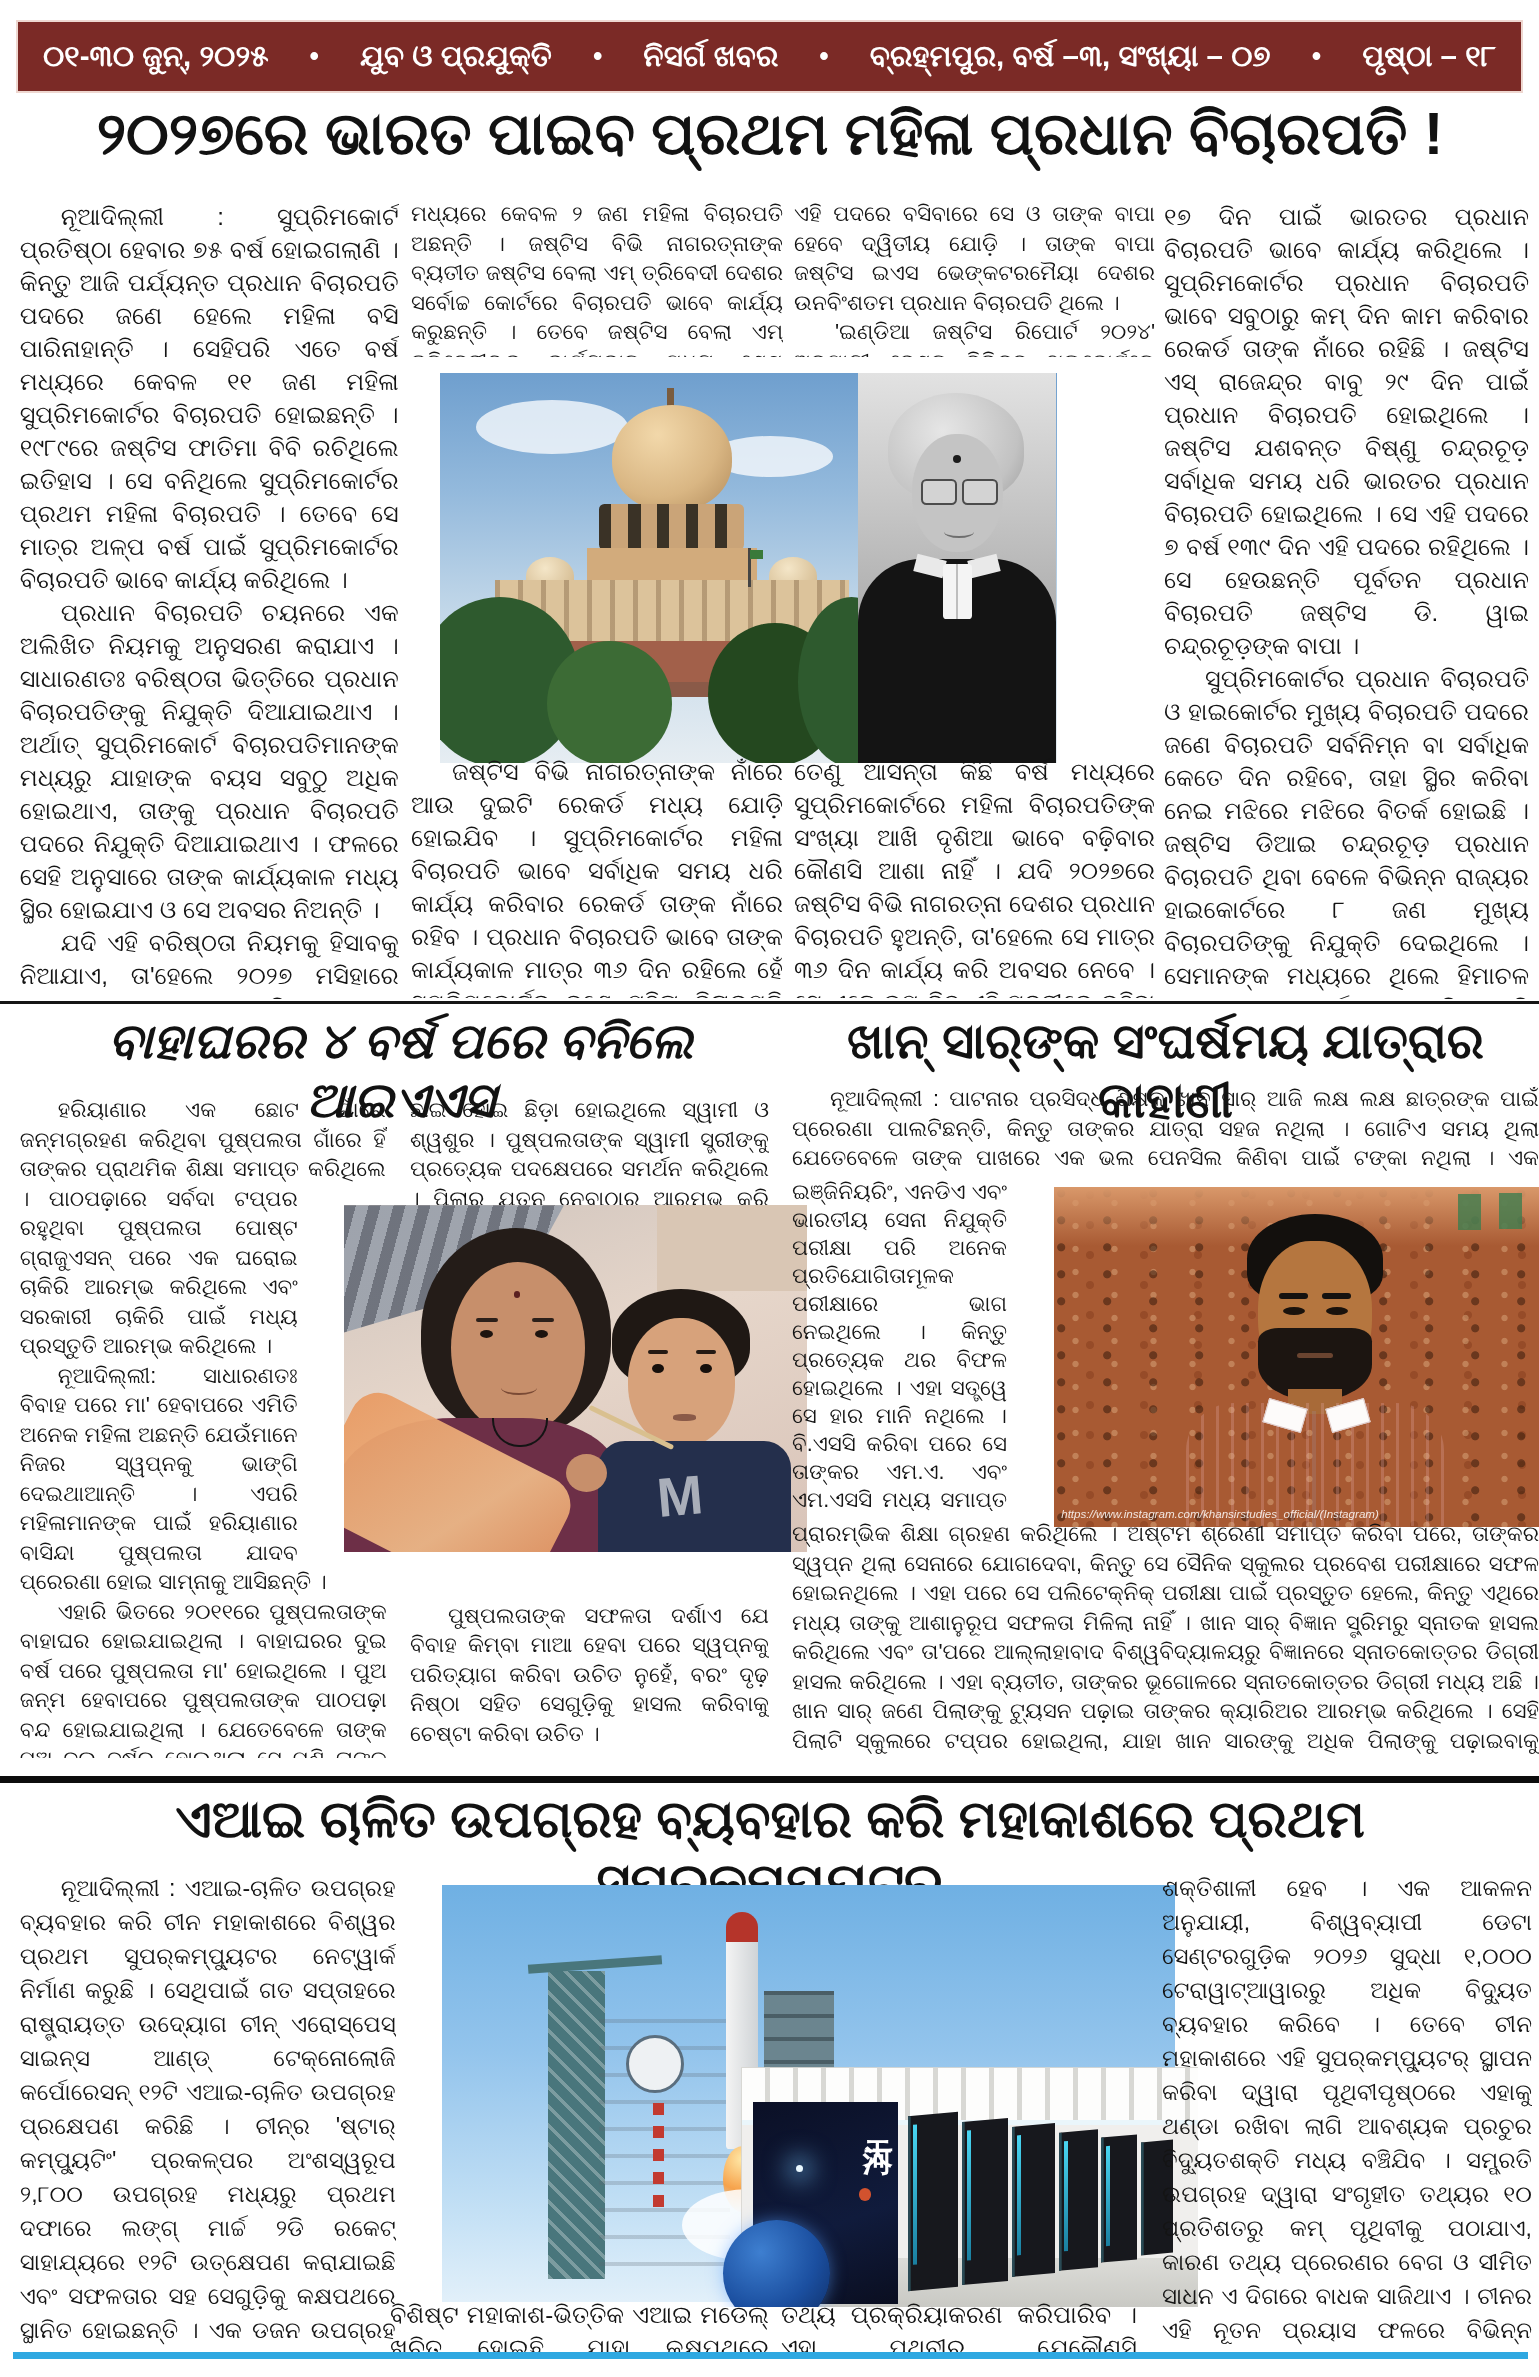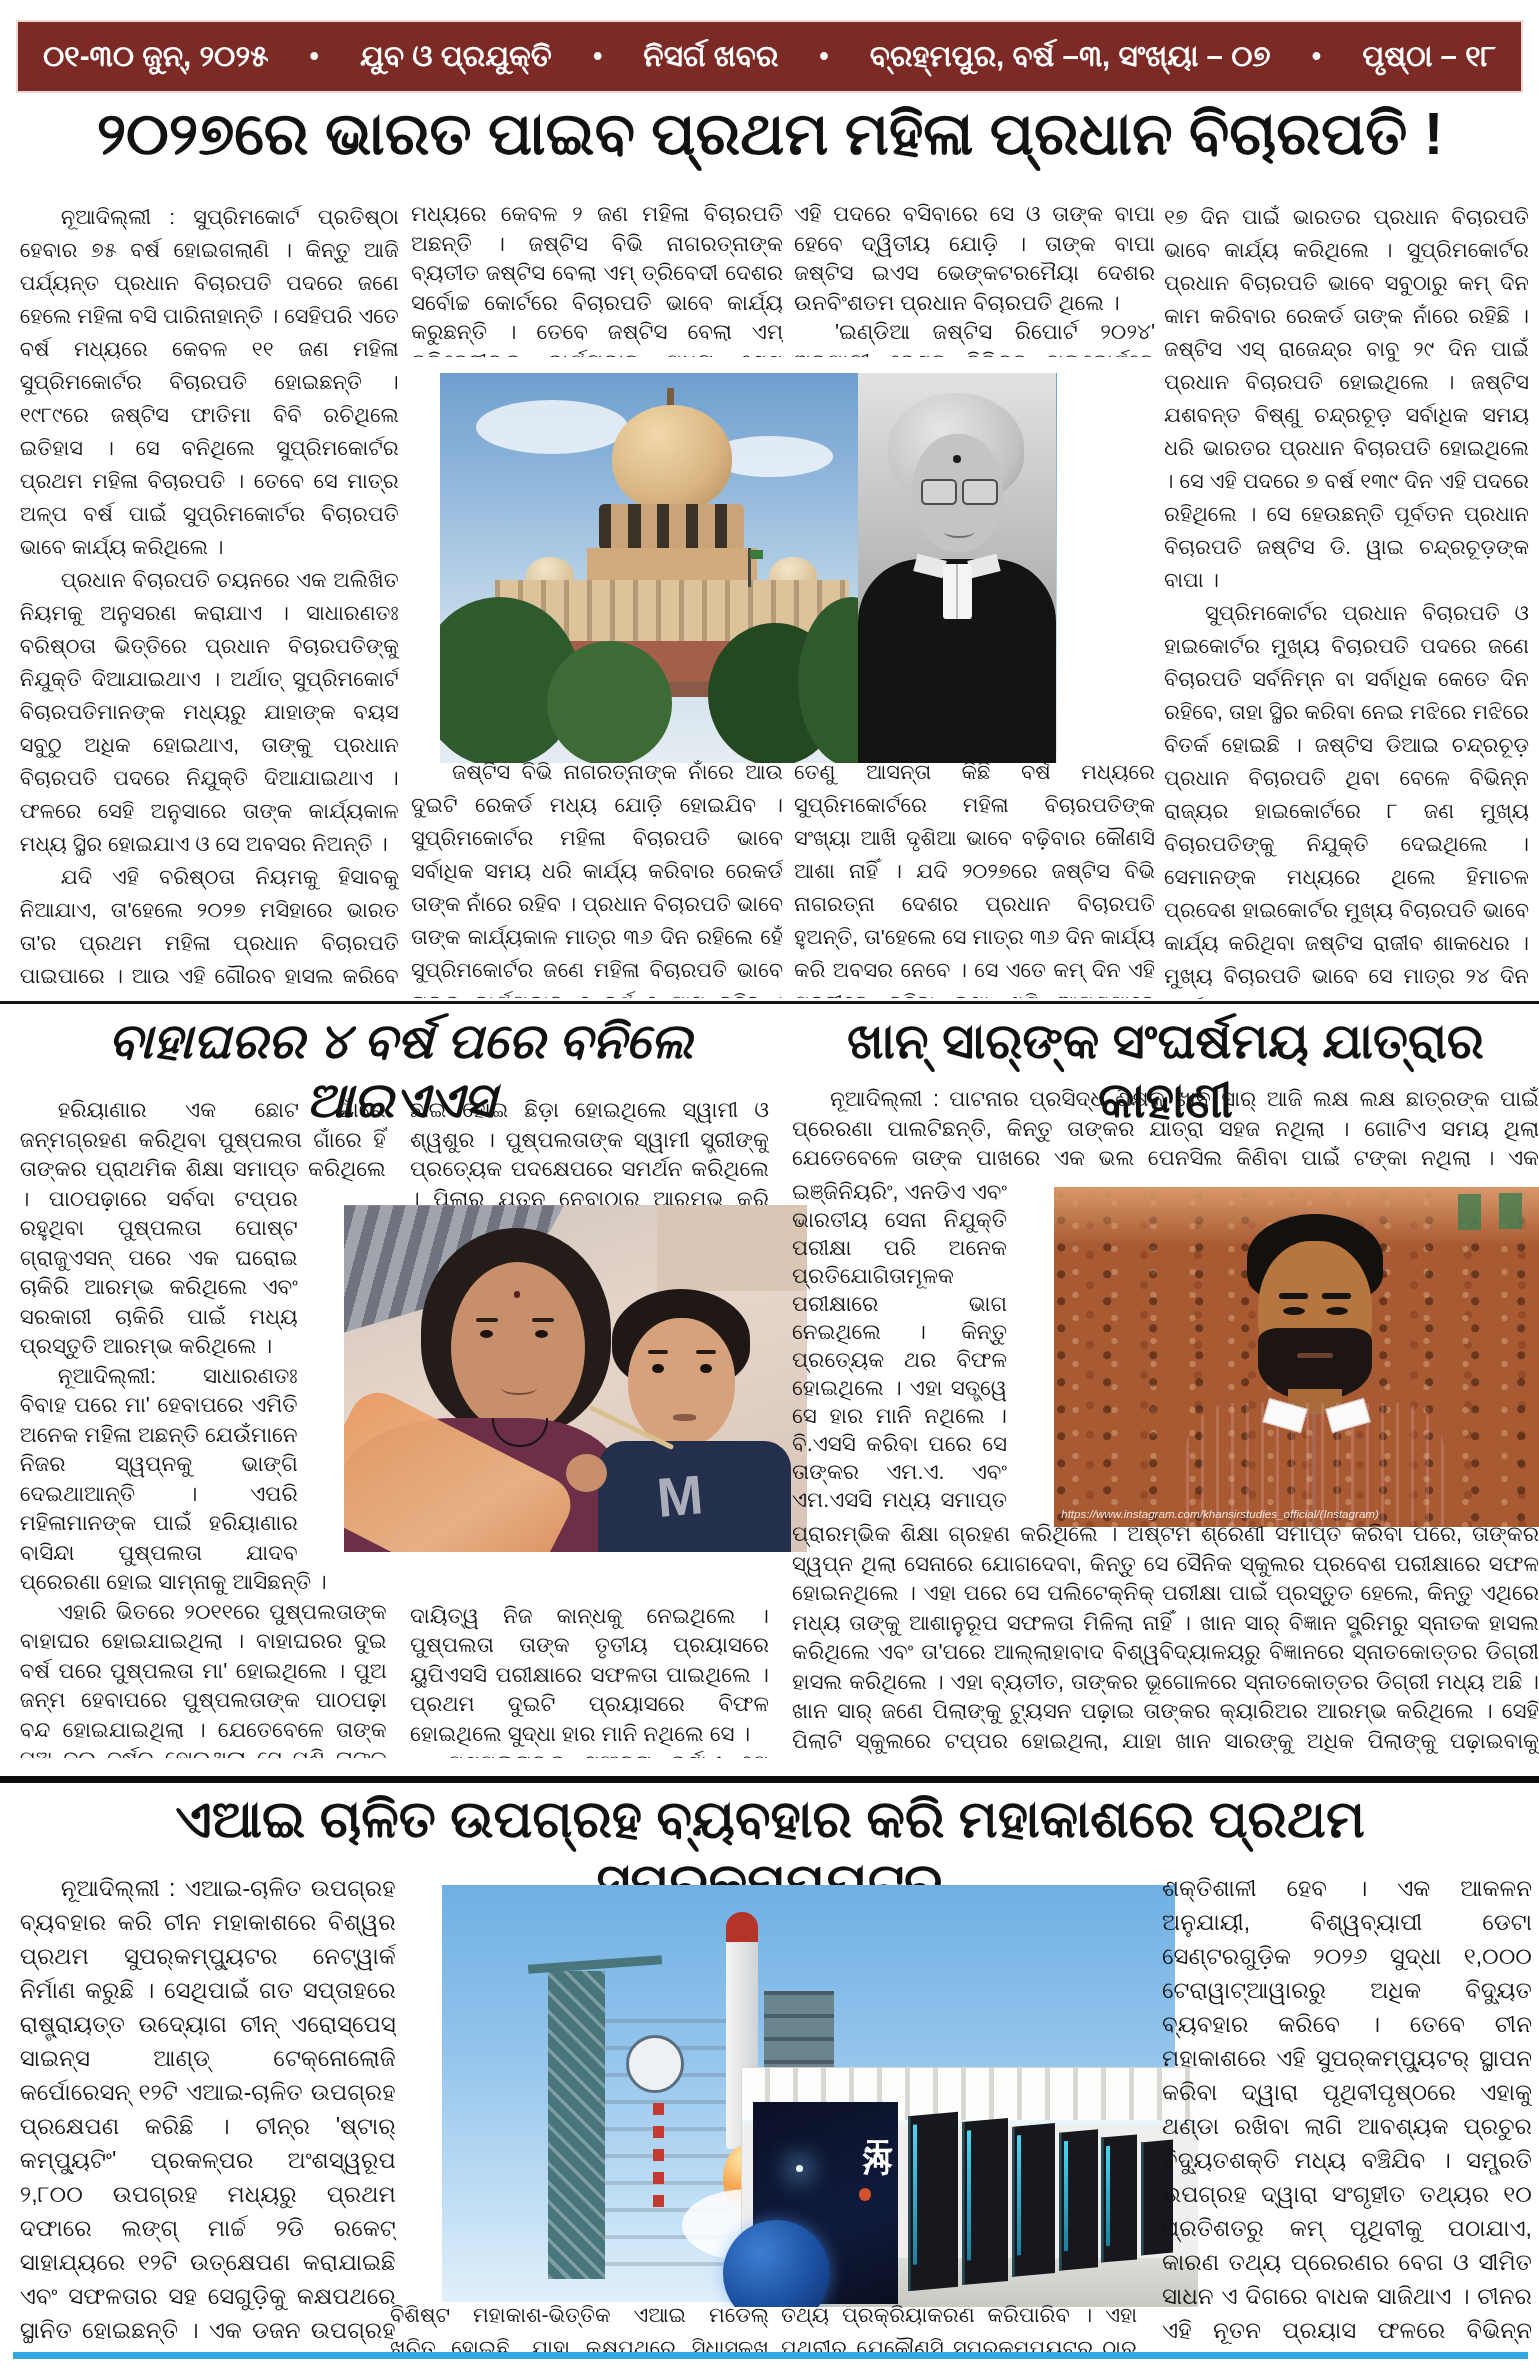--- a/index.html
+++ b/index.html
@@ -15,21 +15,21 @@
   
   .h1{position:absolute;left:0;top:100px;width:1540px;margin:0;text-align:center;
       font-size:59px;line-height:68px;font-weight:800;color:#121212;}
   .h2{position:absolute;margin:0;text-align:center;font-size:49px;line-height:59px;font-weight:800;color:#121212;}
   .h2c{position:absolute;left:0;top:1788px;width:1540px;margin:0;text-align:center;
        font-size:52px;line-height:63px;font-weight:800;color:#121212;}
 
   
   .tb{position:absolute;overflow:hidden;text-align:justify;}
   .para{margin:0;text-indent:41px;}
-  .ft25{font-size:21px;line-height:33px;}
+  .ft25{font-size:24px;line-height:33px;}
   .ft24{font-size:21.5px;line-height:29.5px;}
   .ft26{font-size:23px;line-height:34px;}
   .ftside{font-size:21.5px;line-height:28px;}
 
   
   .divider{position:absolute;left:0;top:1001px;width:1540px;height:2.7px;background:#151515;}
   .rule-thick{position:absolute;left:0;top:1776px;width:1540px;height:7.2px;background:#0d0d0d;}
   .rule-blue{position:absolute;left:12.5px;top:2352px;width:1515px;height:7.2px;background:#2fa8e1;}
 
   
@@ -256,21 +256,20 @@
       <div style="float:right;clear:right;width:89px;height:350px;"></div>
       <p class="para" style="text-indent:38px;">ହରିୟାଣାର ଏକ ଛୋଟ ଗାଁରେ ଜନ୍ମଗ୍ରହଣ କରିଥିବା ପୁଷ୍ପଲତା ଗାଁରେ ହିଁ ତାଙ୍କର ପ୍ରାଥମିକ ଶିକ୍ଷା ସମାପ୍ତ କରିଥିଲେ । ପାଠପଢ଼ାରେ ସର୍ବଦା ଟପ୍ପର ରହୁଥିବା ପୁଷ୍ପଲତା ପୋଷ୍ଟ ଗ୍ରାଜୁଏସନ୍ ପରେ ଏକ ଘରୋଇ ଚାକିରି ଆରମ୍ଭ କରିଥିଲେ ଏବଂ ସରକାରୀ ଚାକିରି ପାଇଁ ମଧ୍ୟ ପ୍ରସ୍ତୁତି ଆରମ୍ଭ କରିଥିଲେ ।</p>
       <p class="para" style="text-indent:38px;">ନୂଆଦିଲ୍ଲୀ: ସାଧାରଣତଃ ବିବାହ ପରେ ମା' ହେବାପରେ ଏମିତି ଅନେକ ମହିଳା ଅଛନ୍ତି ଯେଉଁମାନେ ନିଜର ସ୍ୱପ୍ନକୁ ଭାଙ୍ଗି ଦେଇଥାଆନ୍ତି । ଏପରି ମହିଳାମାନଙ୍କ ପାଇଁ ହରିୟାଣାର ବାସିନ୍ଦା ପୁଷ୍ପଲତା ଯାଦବ ପ୍ରେରଣା ହୋଇ ସାମ୍ନାକୁ ଆସିଛନ୍ତି ।</p>
       <p class="para" style="text-indent:38px;">ଏହାରି ଭିତରେ ୨୦୧୧ରେ ପୁଷ୍ପଲତାଙ୍କ ବାହାଘର ହୋଇଯାଇଥିଲା । ବାହାଘରର ଦୁଇ ବର୍ଷ ପରେ ପୁଷ୍ପଲତା ମା' ହୋଇଥିଲେ । ପୁଅ ଜନ୍ମ ହେବାପରେ ପୁଷ୍ପଲତାଙ୍କ ପାଠପଢ଼ା ବନ୍ଦ ହୋଇଯାଇଥିଲା । ଯେତେବେଳେ ତାଙ୍କ ପୁଅ ଦୁଇ ବର୍ଷର ହୋଇଥିଲା ସେ ପୁଣି ତାଙ୍କ ପାଠପଢ଼ା ଆରମ୍ଭ କରିବାକୁ ନିଷ୍ପତ୍ତି ନେଇଥିଲେ ।</p>
 
     </div>
 
     <div class="tb ft24" style="left:410px;top:1096px;width:359px;height:662px;">
       <p class="para" style="text-indent:0;">ଛାଇ ହୋଇ ଛିଡ଼ା ହୋଇଥିଲେ ସ୍ୱାମୀ ଓ ଶ୍ୱଶୁର । ପୁଷ୍ପଲତାଙ୍କ ସ୍ୱାମୀ ସ୍ତ୍ରୀଙ୍କୁ ପ୍ରତ୍ୟେକ ପଦକ୍ଷେପରେ ସମର୍ଥନ କରିଥିଲେ । ପିଲାର ଯତ୍ନ ନେବାଠାରୁ ଆରମ୍ଭ କରି ଘରର</p>
       <div style="width:100%;height:358px;"></div>
-      <p class="para" style="text-indent:0;">ଦାୟିତ୍ୱ ନିଜ କାନ୍ଧକୁ ନେଇଥିଲେ । ପୁଷ୍ପଲତା ତାଙ୍କ ତୃତୀୟ ପ୍ରୟାସରେ ୟୁପିଏସସି ପରୀକ୍ଷାରେ ସଫଳତା ପାଇଥିଲେ । ପ୍ରଥମ ଦୁଇଟି ପ୍ରୟାସରେ ବିଫଳ ହୋଇଥିଲେ ସୁଦ୍ଧା ହାର ମାନି ନଥିଲେ ସେ ।</p>
       <p class="para" style="text-indent:38px;">ପୁଷ୍ପଲତାଙ୍କ ସଫଳତା ଦର୍ଶାଏ ଯେ ବିବାହ କିମ୍ବା ମାଆ ହେବା ପରେ ସ୍ୱପ୍ନକୁ ପରିତ୍ୟାଗ କରିବା ଉଚିତ ନୁହେଁ, ବରଂ ଦୃଢ଼ ନିଷ୍ଠା ସହିତ ସେଗୁଡ଼ିକୁ ହାସଲ କରିବାକୁ ଚେଷ୍ଟା କରିବା ଉଚିତ ।</p>
     </div>
 
     <figure class="photo img2">
       <div class="s-curtain"></div>
       <div class="s-shelf"></div>
       <div class="s-hair"></div>
       <div class="s-face"></div>
       <div class="s-bindi"></div>
       <div class="s-brow-l"></div>

